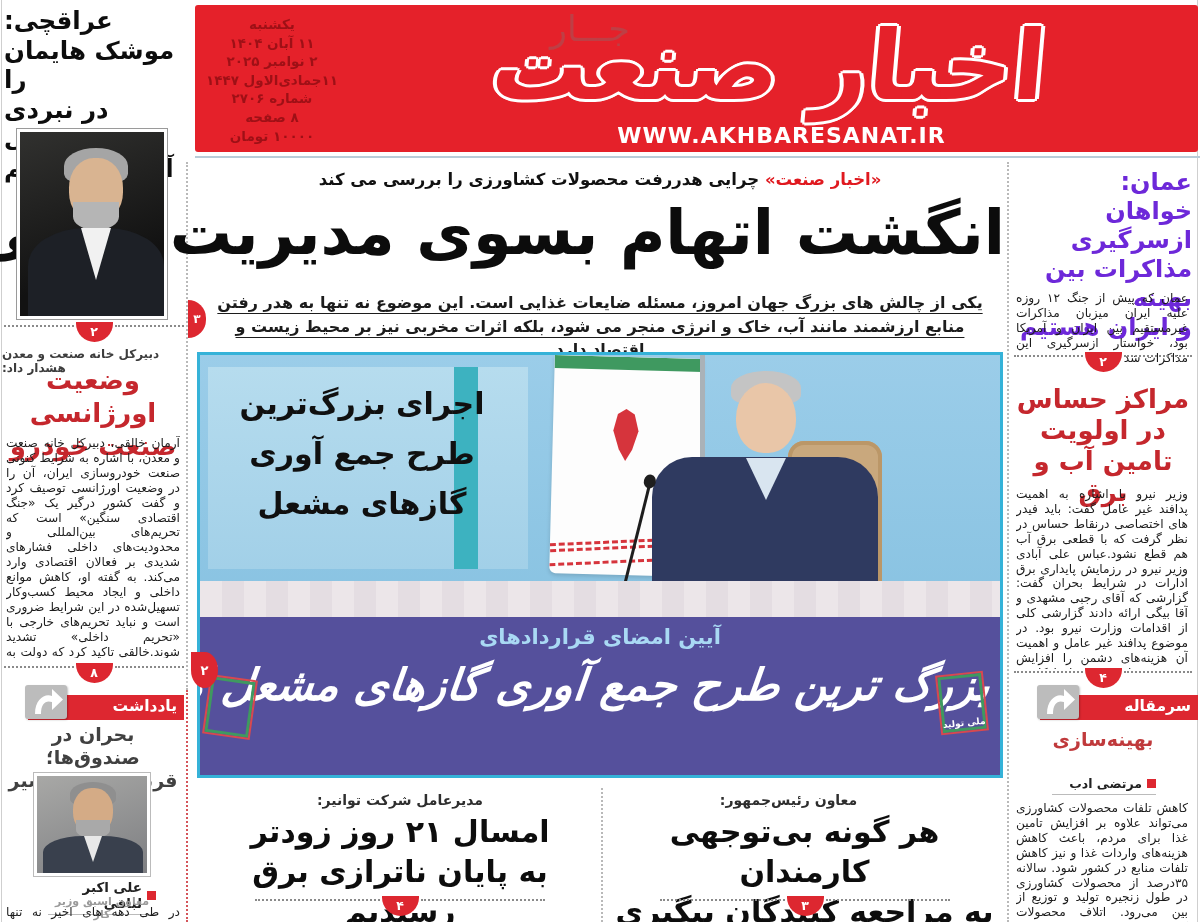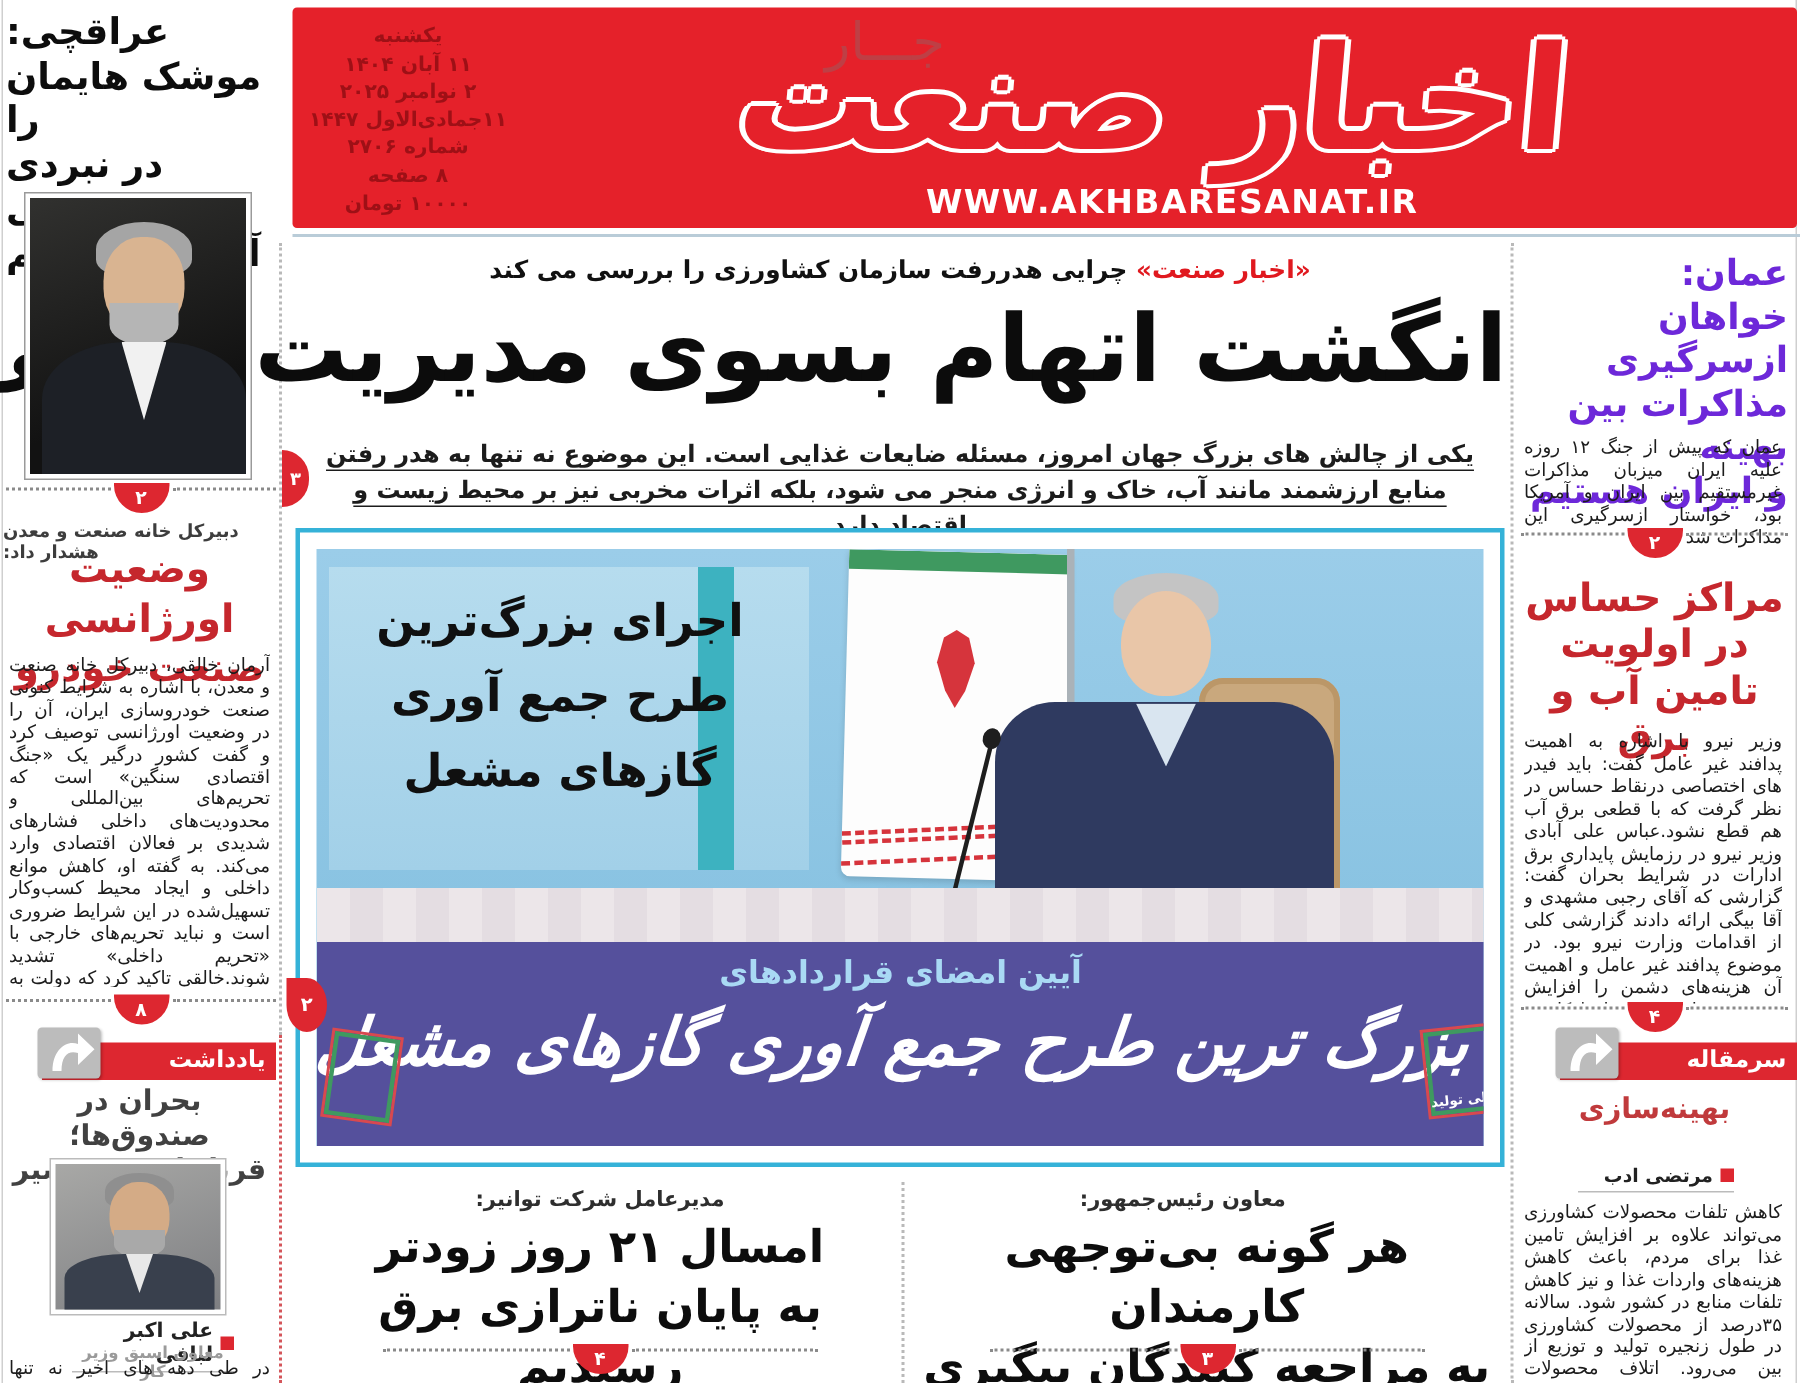--- a/index.html
+++ b/index.html
@@ -60,21 +60,21 @@
 
   
   .rc-a1-title { position:absolute; left:1014px; width:178px; top:168px; font-size:24px; line-height:29px; font-weight:bold; color:#6d28d9; }
   .rc-a1-body { position:absolute; left:1016px; width:172px; top:291px; height:78px; }
   .rc-a2-title { position:absolute; left:1014px; width:178px; top:384px; font-size:26px; line-height:31px; font-weight:bold; color:#c5272d; text-align:center; }
   .rc-a2-body { position:absolute; left:1016px; width:172px; top:487px; height:182px; }
   .ed-title { position:absolute; left:1014px; width:178px; top:727px; font-size:19px; line-height:24px; font-weight:bold; color:#c03a3c; text-align:center; }
   .ed-body { position:absolute; left:1016px; width:172px; top:801px; height:121px; }
 
   
-  .photo-frame { position:absolute; left:197px; top:352px; width:806px; height:426px; border:3px solid #35b2d8; background:#fff; padding:11px; z-index:2; }
+  .photo-frame { position:absolute; left:197px; top:352px; width:806px; height:426px; border:3px solid #35b2d8; background:#fff; padding:0; z-index:2; }
   .photo-inner { position:relative; width:100%; height:100%; overflow:hidden; background:linear-gradient(#9bcde9,#7dbcdd); }
   .ph-panel { position:absolute; left:8px; top:12px; width:320px; height:202px; background:linear-gradient(#b6dcee,#a2d0e8); }
   .ph-stripe { position:absolute; left:254px; top:12px; width:24px; height:202px; background:#3db2c0; }
   .ph-overlay { position:absolute; left:12px; top:24px; width:300px; font-size:30px; line-height:50px; font-weight:bold; color:#101010; text-align:center; }
   .ph-flag { position:absolute; left:352px; top:2px; width:148px; height:218px; background:#fdfdfd; border-radius:0 0 10px 6px; transform:rotate(1.5deg); box-shadow:0 2px 4px rgba(0,0,0,.15); overflow:hidden; }
   .ph-flag .green { position:absolute; top:0; left:0; right:0; height:13px; background:#3f9960; }
   .ph-flag .emblem { position:absolute; left:52px; top:52px; width:42px; height:52px; background:#d6343c; clip-path:polygon(50% 0,70% 10%,80% 42%,66% 78%,50% 100%,34% 78%,20% 42%,30% 10%); }
   .ph-flag .band1 { position:absolute; left:0; right:0; bottom:26px; height:9px; border-top:3px dashed #d6343c; border-bottom:3px dashed #d6343c; transform:rotate(-4deg); }
   .ph-flag .band2 { position:absolute; left:0; right:0; bottom:6px; height:9px; border-top:3px dashed #d6343c; transform:rotate(-4deg); }
   .ph-pole { position:absolute; left:500px; top:0; width:5px; height:224px; background:#aab2b8; }
@@ -121,21 +121,21 @@
       <div>۸ صفحه</div>
       <div>۱۰۰۰۰ تومان</div>
     </div>
     <div class="mh-watermark">جـــار</div>
     <div class="mh-logo">اخبار صنعت</div>
     <div class="mh-site">WWW.AKHBARESANAT.IR</div>
   </div>
 
   <div class="lead-kicker">
     <span class="brand">«اخبار صنعت»</span>
-    <span>چرایی هدررفت سازمان کشاورزی را بررسی می کند</span>
+    <span>چرایی هدررفت محصولات کشاورزی را بررسی می کند</span>
   </div>
   <div class="lead-headline">انگشت اتهام بسوی مدیریت سنتی!</div>
   <div class="lead-sub">
     <div>یکی از چالش های بزرگ جهان امروز، مسئله ضایعات غذایی است. این موضوع نه تنها به هدر رفتن</div>
     <div>منابع ارزشمند مانند آب، خاک و انرژی منجر می شود، بلکه اثرات مخربی نیز بر محیط زیست و اقتصاد دارد</div>
   </div>
   <div class="side-badge badge-3">۳</div>
 
   <div class="lc-a1-title">
     <div>عراقچی:</div>

